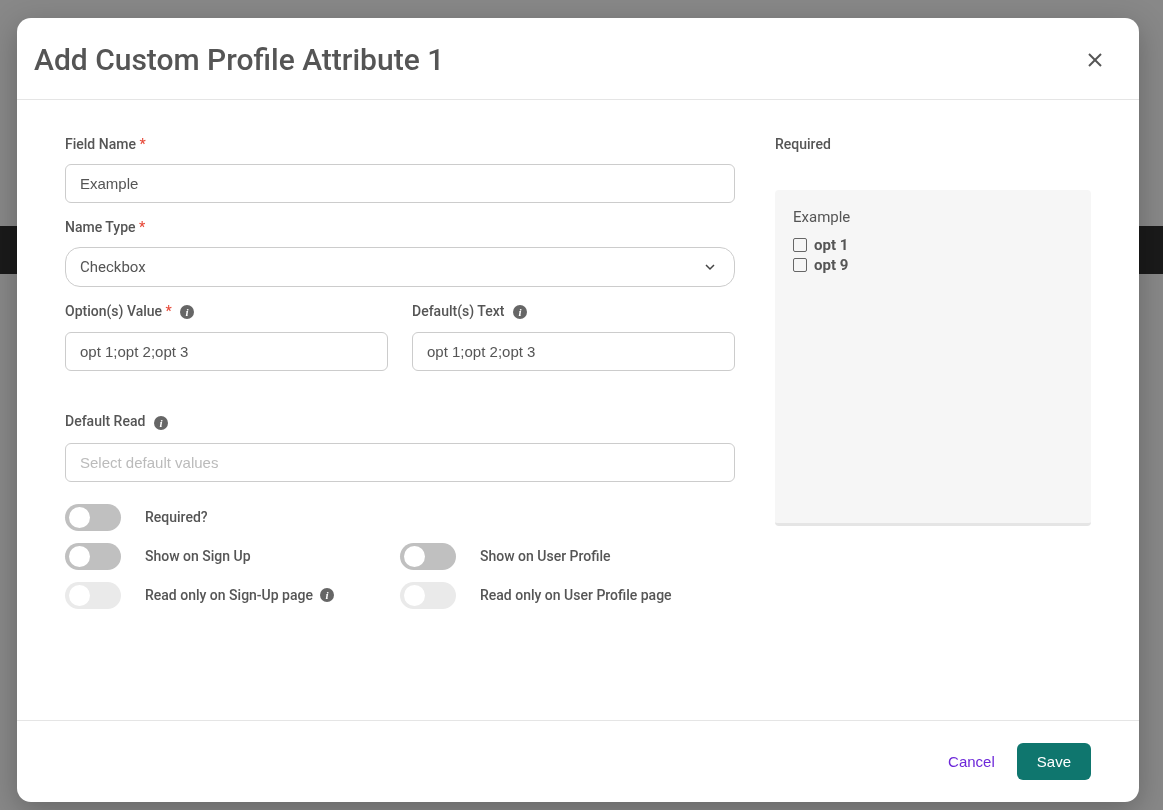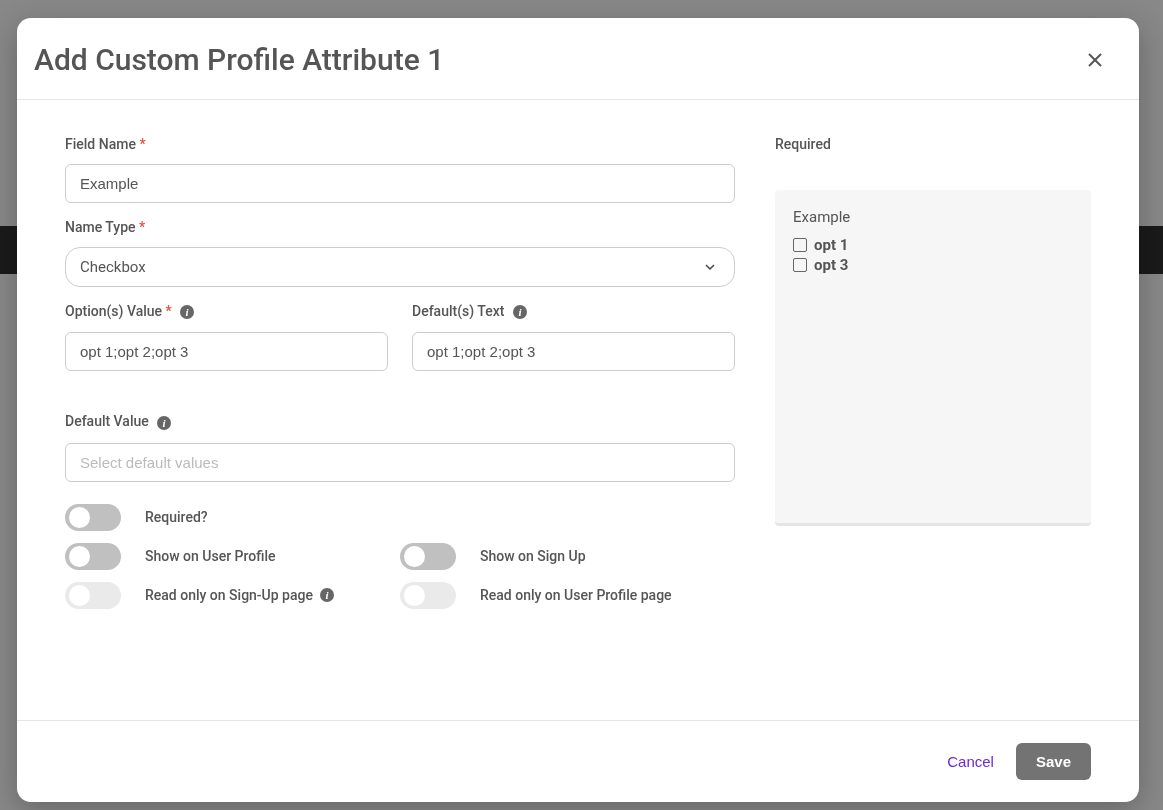--- a/index.html
+++ b/index.html
@@ -232,25 +232,25 @@
     .btn-cancel {
       background: none;
       border: none;
       font-size: 15px;
       color: #6d28d9;
       cursor: pointer;
       font-weight: 500;
       padding: 8px 4px;
     }
     .btn-save {
-      background: #737373;
+      background: #0f766e;
       border: none;
       color: #fff;
       font-size: 15px;
-      font-weight: 700;
+      font-weight: 400;
       padding: 10px 20px;
       border-radius: 6px;
       cursor: pointer;
     }
   </style>
 </head>
 <body>
 
 <div class="bg-content">
   <div class="bg-dark-strip"></div>
@@ -310,21 +310,21 @@
               <circle cx="8" cy="8" r="7"></circle>
               <text x="8" y="12" text-anchor="middle" fill="#fff" font-size="11" font-weight="bold" font-family="serif" font-style="italic">i</text>
             </svg>
           </label>
           <input type="text" class="text-input" value="opt 1;opt 2;opt 3" style="">
         </div>
       </div>
 
       <div class="default-group">
         <label class="field-label">
-          <span>Default Value</span>
+          <span>Default Read</span>
           <svg class="info-icon" viewBox="0 0 16 16" fill="#666">
             <circle cx="8" cy="8" r="7"></circle>
             <text x="8" y="12" text-anchor="middle" fill="#fff" font-size="11" font-weight="bold" font-family="serif" font-style="italic">i</text>
           </svg>
         </label>
         <input type="text" class="text-input" placeholder="Select default values" style="">
       </div>
 
       <div class="toggle-row">
         <div class="toggle-half">
@@ -333,27 +333,27 @@
           </div>
           <span class="toggle-label">Required?</span>
         </div>
       </div>
 
       <div class="toggle-row">
         <div class="toggle-half">
           <div class="toggle-switch off">
             <div class="toggle-knob"></div>
           </div>
+          <span class="toggle-label">Show on Sign Up</span>
+        </div>
+        <div class="toggle-half">
+          <div class="toggle-switch off">
+            <div class="toggle-knob"></div>
+          </div>
           <span class="toggle-label">Show on User Profile</span>
-        </div>
-        <div class="toggle-half">
-          <div class="toggle-switch off">
-            <div class="toggle-knob"></div>
-          </div>
-          <span class="toggle-label">Show on Sign Up</span>
         </div>
       </div>
 
       <div class="toggle-row">
         <div class="toggle-half">
           <div class="toggle-switch disabled">
             <div class="toggle-knob"></div>
           </div>
           <span class="toggle-label">Read only on Sign-Up page</span>
           <svg class="info-icon" viewBox="0 0 16 16" fill="#666" style="margin-left:6px;">
@@ -374,21 +374,21 @@
     <div class="preview-col">
       <div class="preview-title">Required</div>
       <div class="preview-box">
         <div class="preview-field-name">Example</div>
         <div class="preview-checkbox-row">
           <div class="preview-checkbox"></div>
           <span class="preview-checkbox-label">opt 1</span>
         </div>
         <div class="preview-checkbox-row">
           <div class="preview-checkbox"></div>
-          <span class="preview-checkbox-label">opt 3</span>
+          <span class="preview-checkbox-label">opt 9</span>
         </div>
       </div>
     </div>
   </div>
 
   <div class="modal-footer">
     <button class="btn-cancel">Cancel</button>
     <button class="btn-save">Save</button>
   </div>
 </div>

